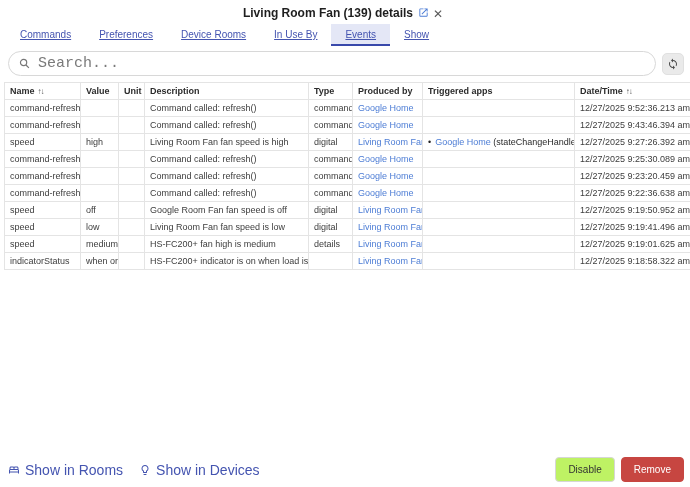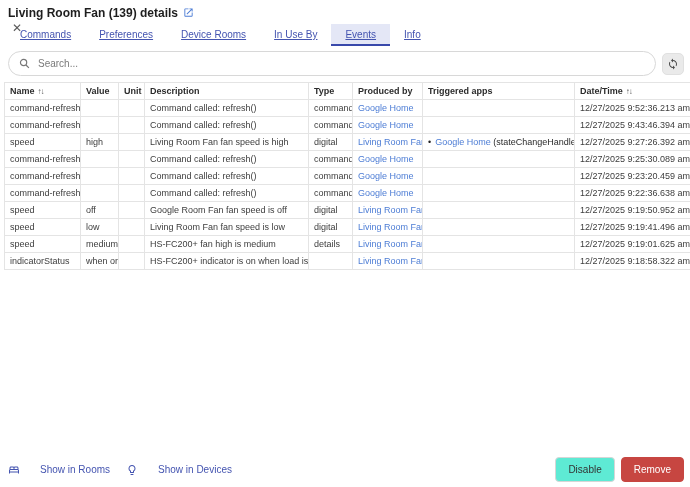--- a/index.html
+++ b/index.html
@@ -10,61 +10,61 @@
     --remove-red:#c74641;
     --border:#e4e4e4;
     --text:#3d3d3d;
   }
   *{box-sizing:border-box;}
   html,body{margin:0;padding:0;background:#fff;}
   body{font-family:"Liberation Sans", sans-serif; width:690px; height:487px; overflow:hidden;}
   .dialog{position:relative;width:690px;height:487px;background:#fff;display:flex;flex-direction:column;}
 
   
-  .dlg-header{display:flex;align-items:flex-start;justify-content:space-between;padding:6px 8px 0 8px;height:22px;flex-direction:column;}
+  .dlg-header{display:flex;align-items:flex-start;justify-content:center;padding:6px 8px 0 8px;height:22px;}
   .title-wrap{display:flex;align-items:center;gap:5px;}
   .title{font-size:12px;font-weight:bold;color:#1e1e1e;line-height:14px;}
   .ext-icon{width:11px;height:11px;fill:var(--link);cursor:pointer;margin-top:-1px;}
   .close-btn{border:none;background:none;color:#5a5a5a;font-size:12px;line-height:12px;padding:2px 4px;cursor:pointer;}
 
   
   .tabs{display:flex;align-items:flex-end;padding:2px 0 0 6px;height:24px;}
   .tab{appearance:none;background:none;border:none;border-bottom:2px solid transparent;
        color:var(--indigo);font-family:inherit;font-size:10px;padding:5px 14px 4px 14px;cursor:pointer;white-space:nowrap;text-decoration:underline;}
   .tab.active{background:var(--tab-active-bg);border-bottom:2px solid var(--tab-underline);}
 
   
   .search-row{display:flex;align-items:center;gap:6px;padding:5px 6px 3px 8px;}
   .search-box{flex:1;display:flex;align-items:center;gap:6px;border:1px solid #d8d8d8;border-radius:13px;height:25px;padding:0 10px;background:#fff;}
   .search-box svg{width:11px;height:11px;stroke:#777;flex:0 0 auto;}
-  .search-box input{border:none;outline:none;font-family:Liberation Sans, sans-serif;font-size:10px;color:#333;width:100%;background:transparent;}
+  .search-box input{border:none;outline:none;font-family:Liberation Mono, monospace;font-size:15px;color:#333;width:100%;background:transparent;}
   .search-box input::placeholder{color:#7a7a7a;}
   .refresh-btn{width:22px;height:22px;border:1px solid #e0e0e0;background:#eaeaea;border-radius:5px;display:flex;align-items:center;justify-content:center;cursor:pointer;padding:0;}
   .refresh-btn svg{width:12px;height:12px;fill:#4a4a4a;}
 
   
   table{border-collapse:collapse;table-layout:fixed;width:686px;margin:3px 0 0 4px;font-size:9px;}
   th,td{border:1px solid var(--border);padding:3px 5px;text-align:left;white-space:nowrap;overflow:hidden;height:12px;}
   th{font-weight:bold;color:#2c2c2c;font-size:9px;}
   td{color:var(--text);}
   .sort-ind{color:#555;font-size:8px;letter-spacing:-1px;margin-left:3px;}
   td a{color:var(--link);text-decoration:none;cursor:pointer;}
   .trig-bullet{color:#222;margin-right:4px;}
   .trig-note{color:#2c2c2c;}
 
   .spacer{flex:1;}
 
   
   .footer{display:flex;align-items:center;justify-content:space-between;padding:0 6px 5px 8px;}
   .footer-links{display:flex;align-items:center;gap:16px;}
-  .link-btn{display:flex;align-items:center;gap:20px;color:var(--indigo);font-size:10px;cursor:pointer;}
+  .link-btn{display:flex;align-items:center;gap:5px;color:var(--indigo);font-size:14px;cursor:pointer;}
   .link-btn svg{width:12px;height:12px;fill:var(--indigo);}
   .footer-buttons{display:flex;align-items:center;gap:6px;}
   .btn{font-family:inherit;font-size:10px;border-radius:4px;padding:6px 12px;cursor:pointer;}
-  .btn-disable{background:#5eead4;border:1px solid #d6d6d6;color:#333;}
+  .btn-disable{background:#bef264;border:1px solid #d6d6d6;color:#333;}
   .btn-remove{background:var(--remove-red);border:1px solid var(--remove-red);color:#fff;}
 </style>
 </head>
 <body>
 
 <div class="dialog">
 
   <div class="dlg-header">
     <div class="title-wrap">
       <span class="title">Living Room Fan (139) details</span>
@@ -74,21 +74,21 @@
     </div>
     <button class="close-btn">✕</button>
   </div>
 
   <div class="tabs" id="tabs">
       <button class="tab">Commands</button>
       <button class="tab">Preferences</button>
       <button class="tab">Device Rooms</button>
       <button class="tab">In Use By</button>
       <button class="tab active">Events</button>
-      <button class="tab">Info</button>
+      <button class="tab">Show</button>
     </div>
 
   <div class="search-row">
     <div class="search-box">
       <svg viewBox="0 0 12 12" fill="none" stroke-width="1.3">
         <circle cx="5" cy="5" r="3.4"></circle>
           <line x1="7.6" y1="7.6" x2="10.8" y2="10.8"></line>
       </svg>
       <input type="text" placeholder="Search..." style="">
     </div>

